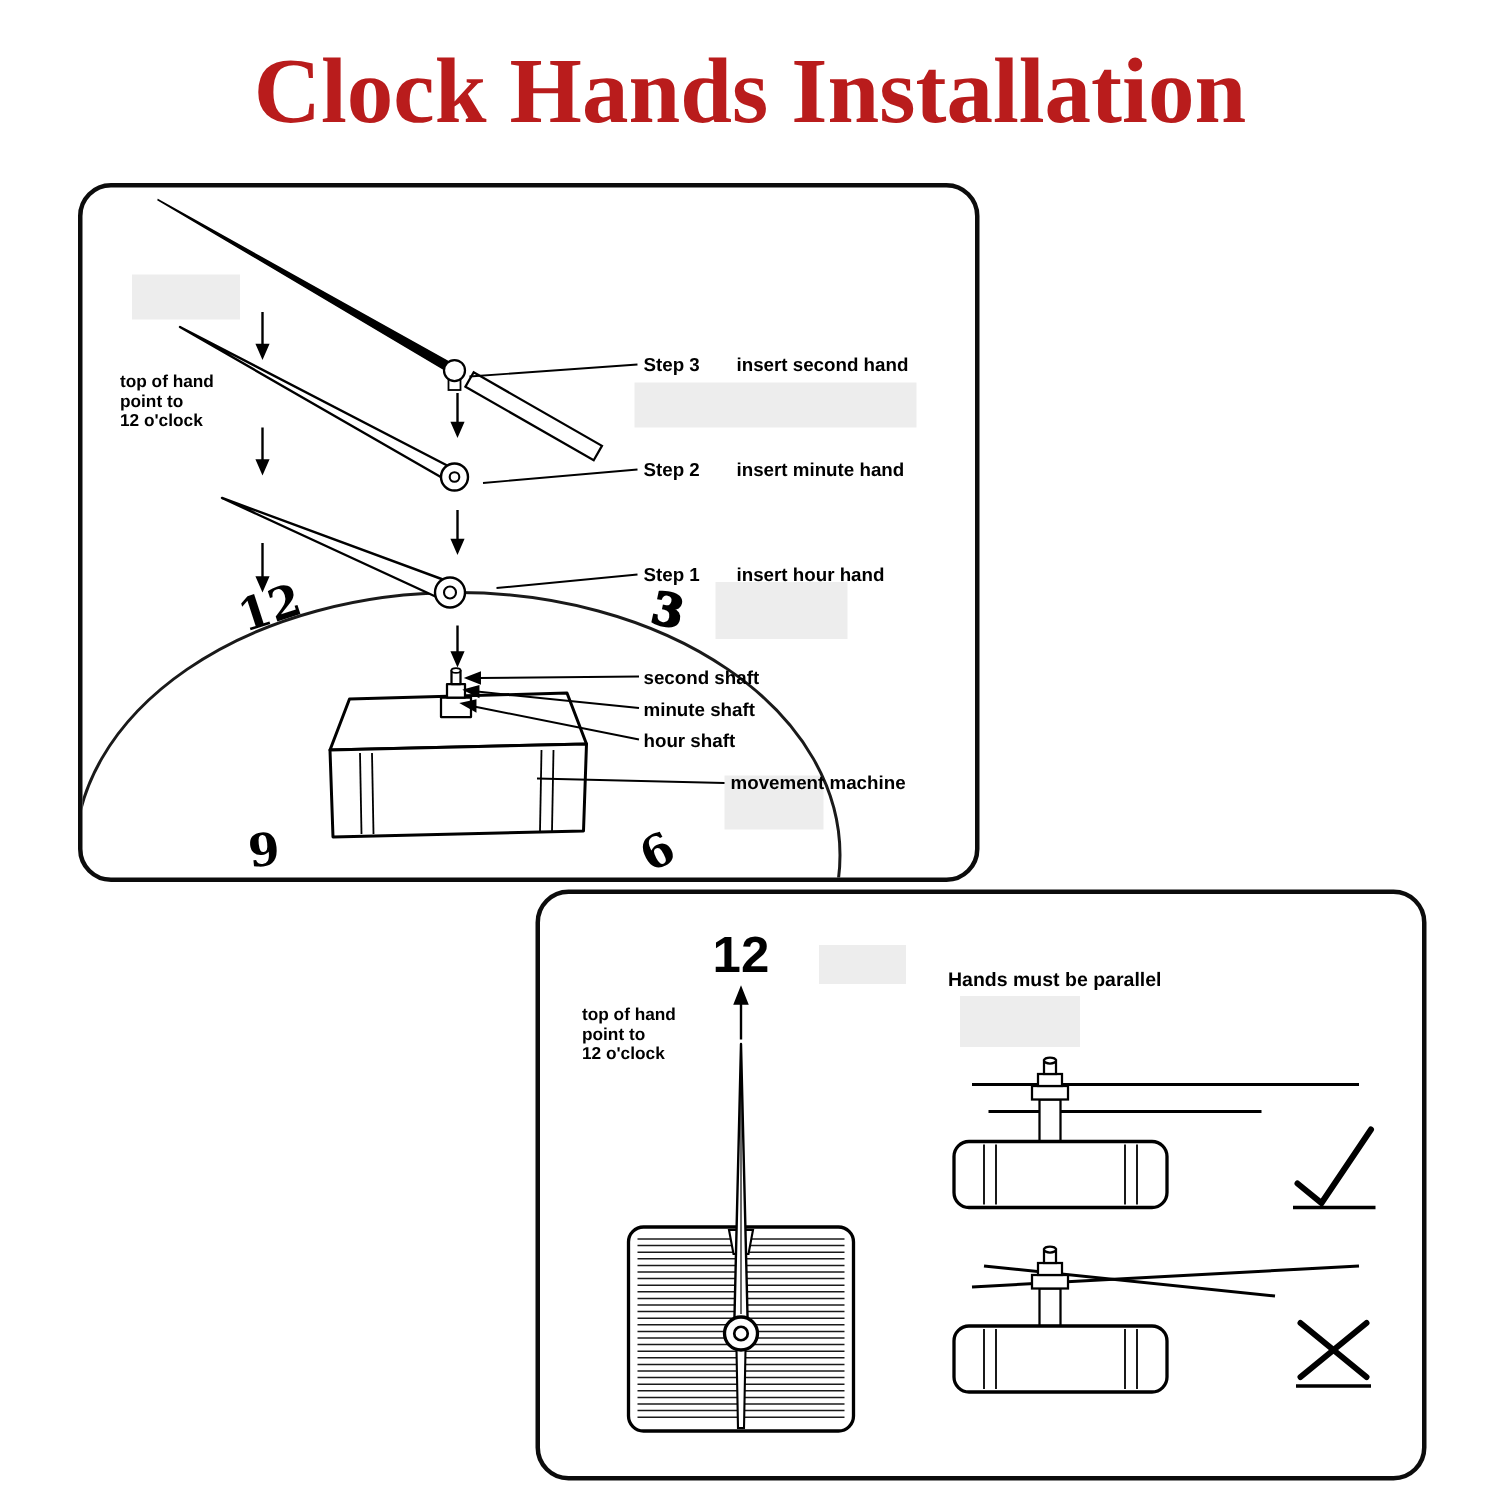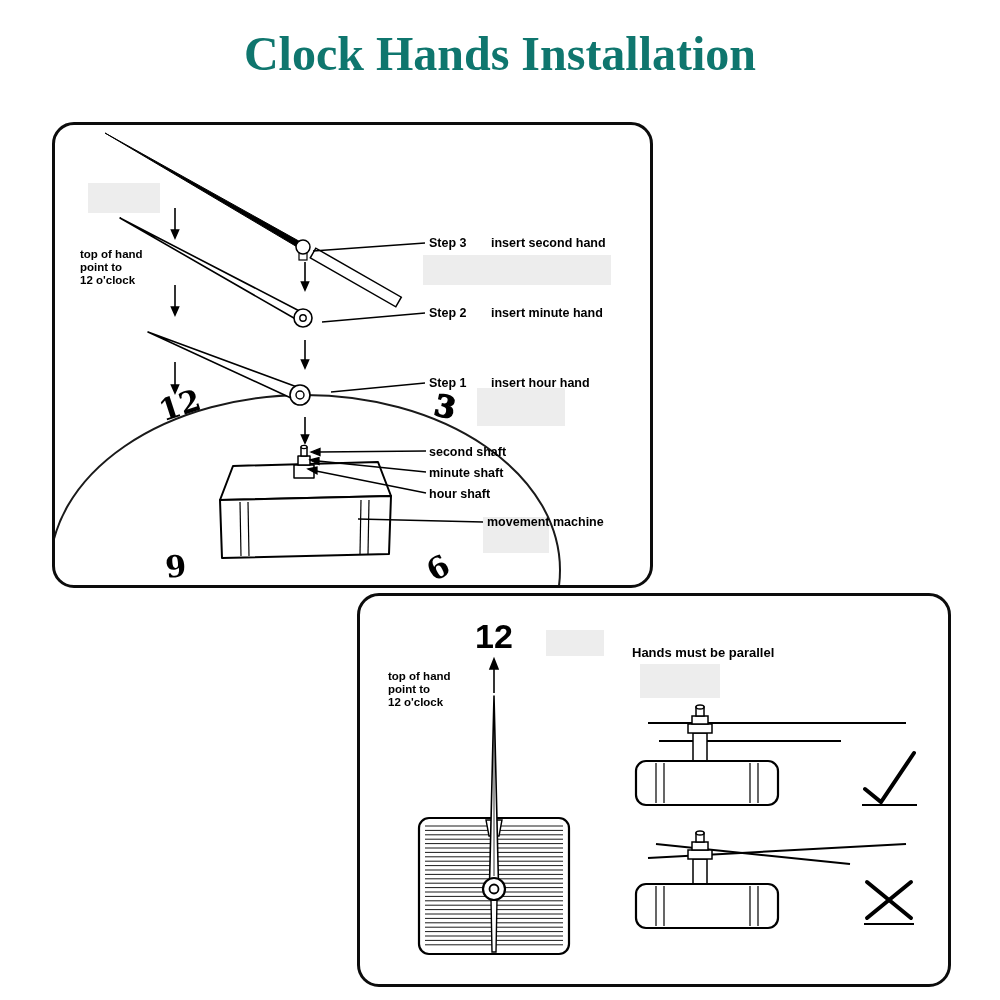--- a/index.html
+++ b/index.html
@@ -1,19 +1,19 @@
 <!DOCTYPE html>
 <html><head>
 <meta charset="utf-8">
 <style>
   html,body{margin:0;padding:0;background:#ffffff;}
   .page{position:relative;width:1000px;height:1000px;background:#fff;overflow:hidden;
         font-family:"Liberation Sans",sans-serif;}
   .title{position:absolute;left:0;top:26px;width:1000px;margin:0;text-align:center;
-         font-family:"Liberation Serif",serif;font-weight:bold;font-size:48px;color:#0f766e;}
+         font-family:"Liberation Serif",serif;font-weight:bold;font-size:62px;color:#b91c1c;}
   .panel{position:absolute;border:3px solid #0c0c0c;border-radius:22px;background:#fff;}
   .panel1{left:52px;top:122px;width:595px;height:460px;}
   .panel2{left:357px;top:593px;width:588px;height:388px;}
   .panel svg{position:absolute;left:0;top:0;width:100%;height:100%;display:block;}
   text{font-family:"Liberation Sans",sans-serif;font-weight:bold;fill:#000;}
   .lbl{font-size:12.5px;}
   .note{font-size:11.5px;}
   .big12{font-size:34px;}
   .num{font-family:"DejaVu Serif",serif;font-weight:bold;font-size:30px;}
   .ghost{fill:#ededed;stroke:none;}

